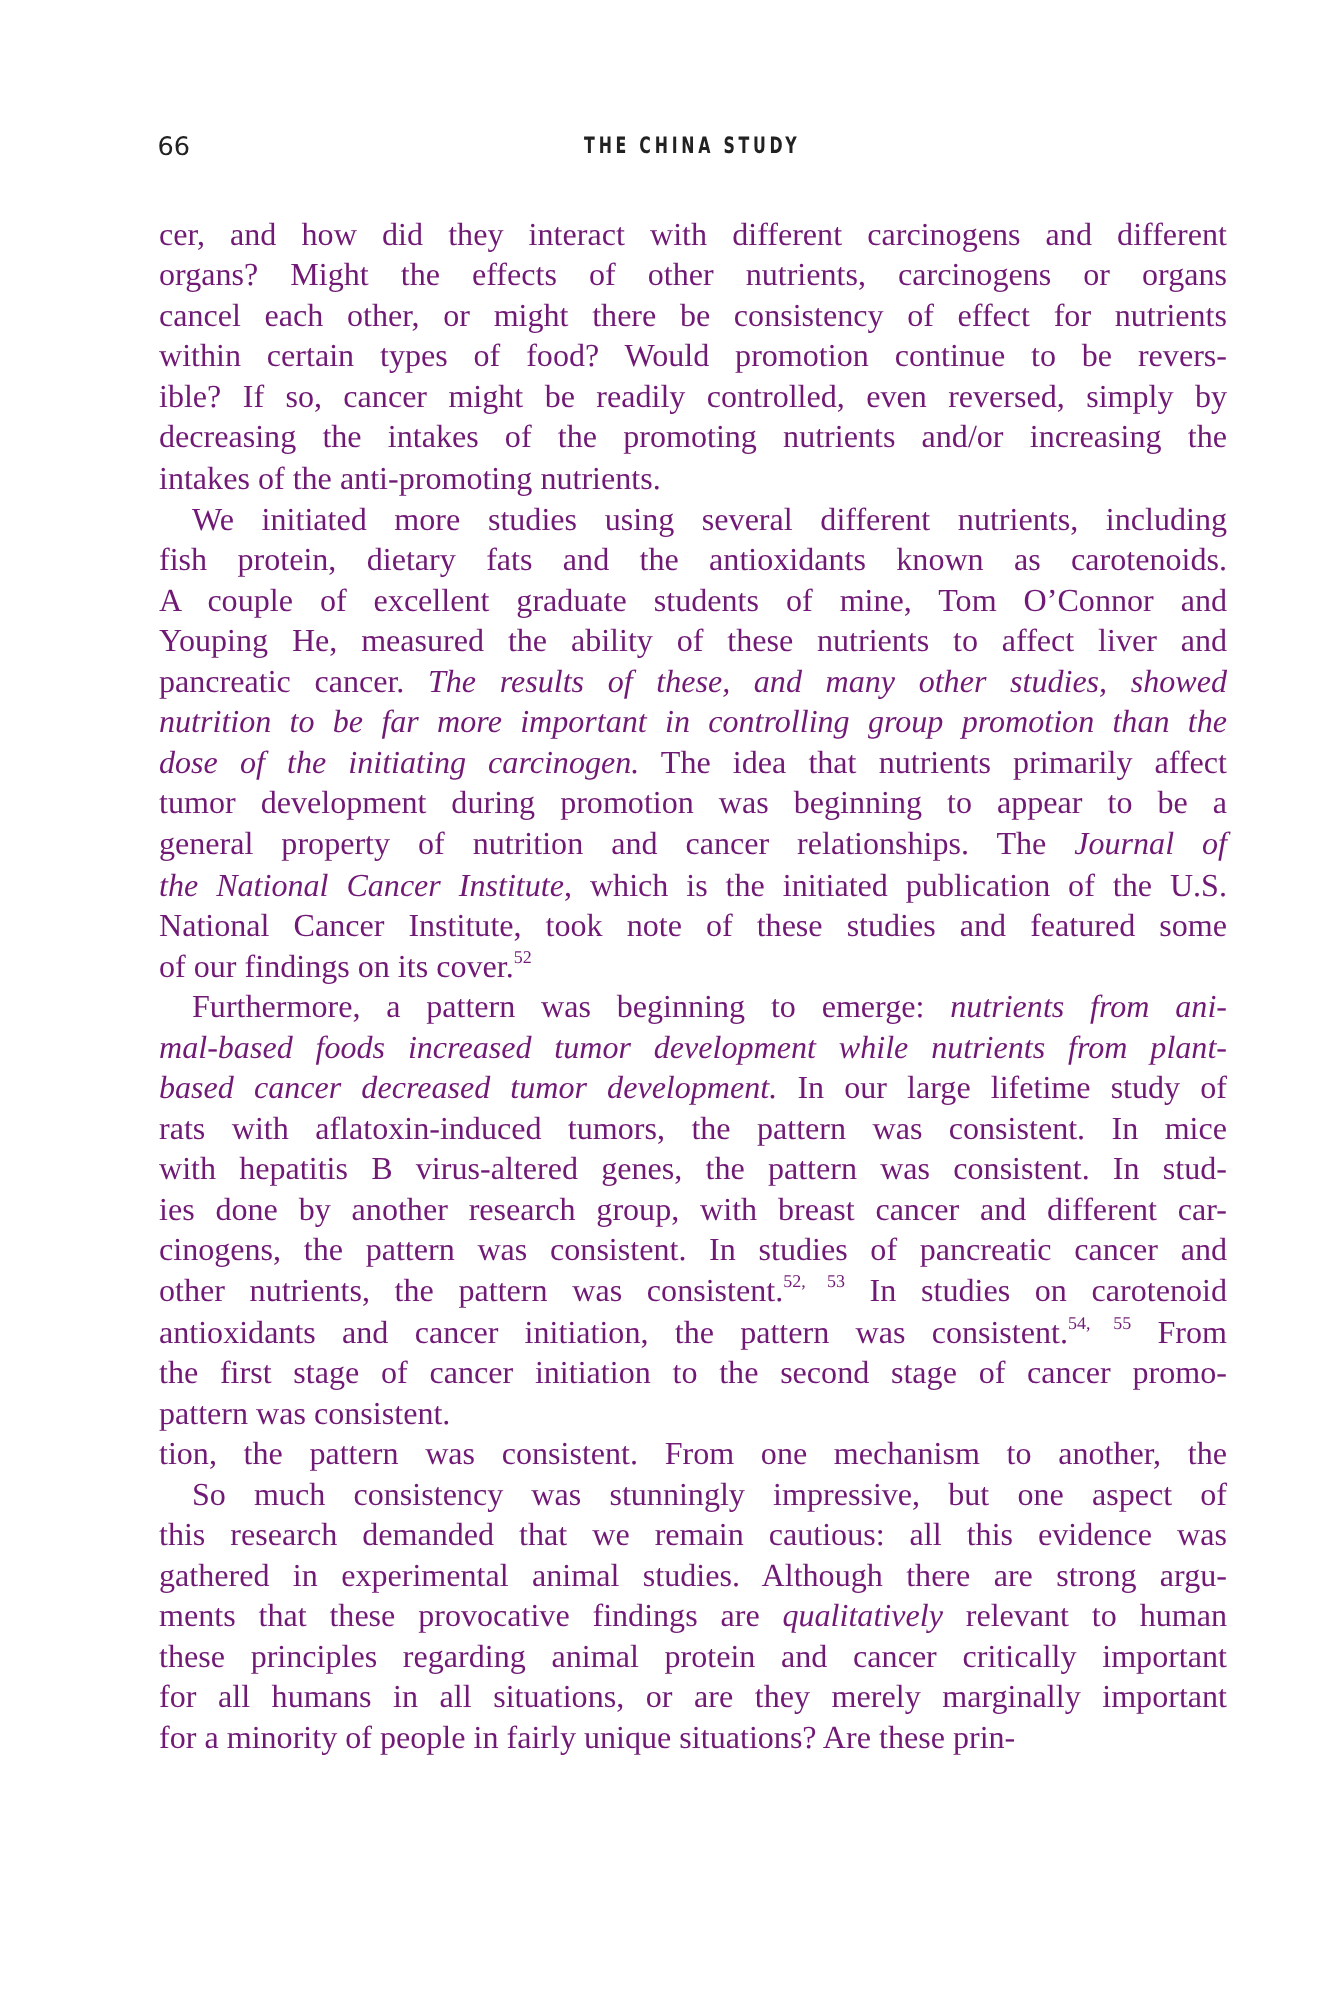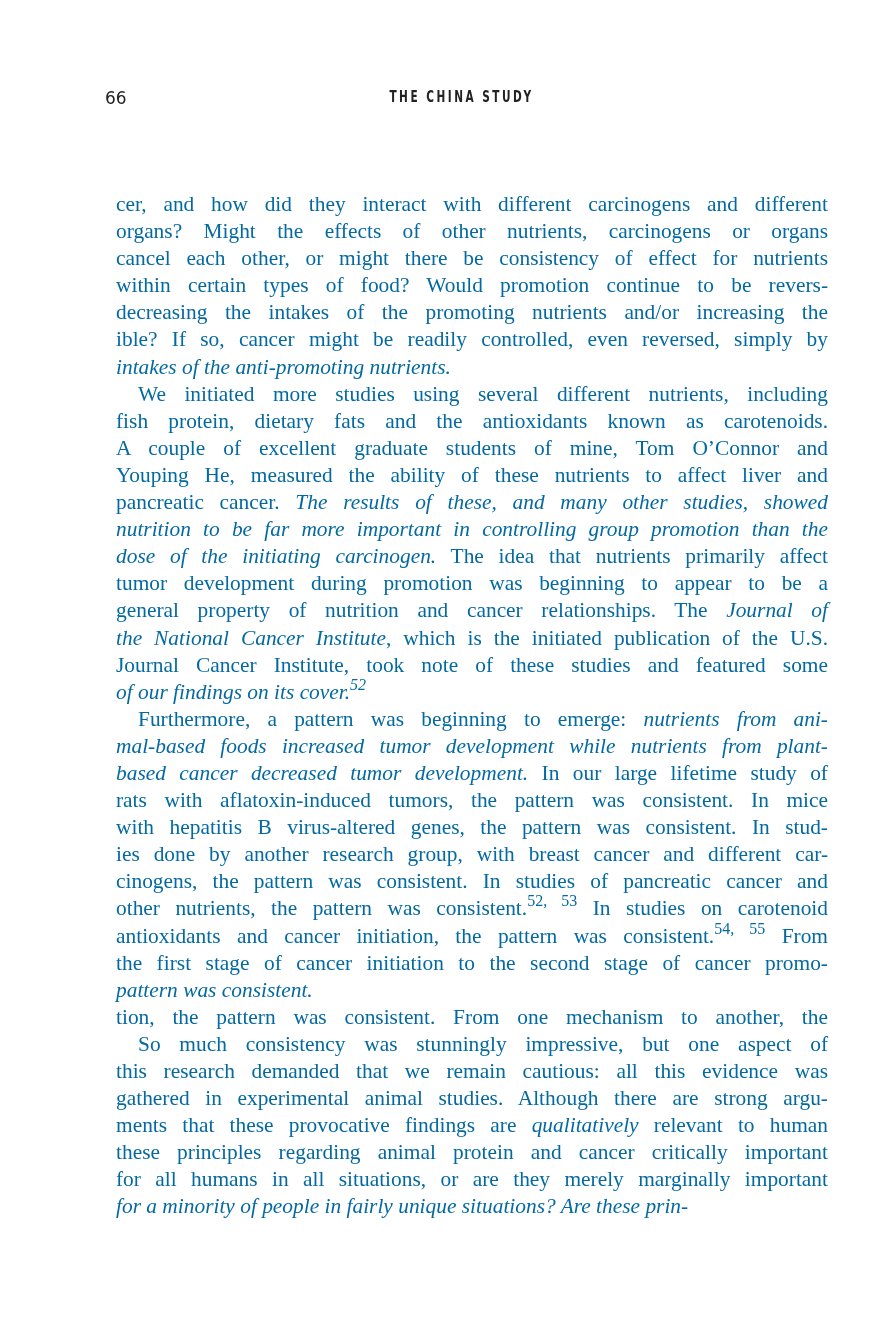--- a/index.html
+++ b/index.html
@@ -46,81 +46,79 @@
       font-size: 15px;
       font-weight: bold;
       letter-spacing: 3.2px;
       color: #222;
       transform: scaleX(0.78);
       transform-origin: 50% 50%;
     }
     .body-text {
       position: absolute;
       top: 143px;
-      left: 116px;
+      left: 106px;
       width: 712px;
       font-family: "Liberation Serif", serif;
       font-size: 21.4px;
       line-height: 27.1px;
-      color: #0369a1;
-      margin-top: 48px;
+      color: #701a75;
     }
     .line {
       display: block;
       white-space: nowrap;
       text-align: justify;
       text-align-last: justify;
       height: 27.1px;
     }
     .line.last {
       text-align-last: left;
-      font-style: italic;
     }
     .line.indent {
       padding-left: 22px;
     }
     .line i {
     }
     sup {
-      font-size: 16px;
+      font-size: 12px;
       line-height: 0;
       vertical-align: 9px;
     }
   </style>
 </head>
 <body>
 
 <div class="page">
   <div class="running-head">
     <span class="page-number">66</span>
     <span class="book-title">THE CHINA STUDY</span>
   </div>
 
   <div class="body-text" id="body-text">
       <div>
         <span class="line"><span>cer, and how did they interact with different carcinogens and different</span></span>
         <span class="line"><span>organs? Might the effects of other nutrients, carcinogens or organs</span></span>
         <span class="line"><span>cancel each other, or might there be consistency of effect for nutrients</span></span>
         <span class="line"><span>within certain types of food? Would promotion continue to be revers-</span></span>
+        <span class="line"><span>ible? If so, cancer might be readily controlled, even reversed, simply by</span></span>
         <span class="line"><span>decreasing the intakes of the promoting nutrients and/or increasing the</span></span>
-        <span class="line"><span>ible? If so, cancer might be readily controlled, even reversed, simply by</span></span>
         <span class="line last"><span>intakes of the anti-promoting nutrients.</span></span>
       </div>
       <div>
         <span class="line indent"><span>We initiated more studies using several different nutrients, including</span></span>
         <span class="line"><span>fish protein, dietary fats and the antioxidants known as carotenoids.</span></span>
         <span class="line"><span>A couple of excellent graduate students of mine, Tom O’Connor and</span></span>
         <span class="line"><span>Youping He, measured the ability of these nutrients to affect liver and</span></span>
         <span class="line"><span>pancreatic cancer. </span><i>The results of these, and many other studies, showed</i></span>
         <span class="line"><i>nutrition to be far more important in controlling group promotion than the</i></span>
         <span class="line"><i>dose of the initiating carcinogen.</i><span> The idea that nutrients primarily affect</span></span>
         <span class="line"><span>tumor development during promotion was beginning to appear to be a</span></span>
         <span class="line"><span>general property of nutrition and cancer relationships. The </span><i>Journal of</i></span>
         <span class="line"><i>the National Cancer Institute</i><span>, which is the initiated publication of the U.S.</span></span>
-        <span class="line"><span>Journal Cancer Institute, took note of these studies and featured some</span></span>
+        <span class="line"><span>National Cancer Institute, took note of these studies and featured some</span></span>
         <span class="line last"><span>of our findings on its cover.</span><sup>52</sup></span>
       </div>
       <div>
         <span class="line indent"><span>Furthermore, a pattern was beginning to emerge: </span><i>nutrients from ani-</i></span>
         <span class="line"><i>mal-based foods increased tumor development while nutrients from plant-</i></span>
         <span class="line"><i>based cancer decreased tumor development.</i><span> In our large lifetime study of</span></span>
         <span class="line"><span>rats with aflatoxin-induced tumors, the pattern was consistent. In mice</span></span>
         <span class="line"><span>with hepatitis B virus-altered genes, the pattern was consistent. In stud-</span></span>
         <span class="line"><span>ies done by another research group, with breast cancer and different car-</span></span>
         <span class="line"><span>cinogens, the pattern was consistent. In studies of pancreatic cancer and</span></span>

